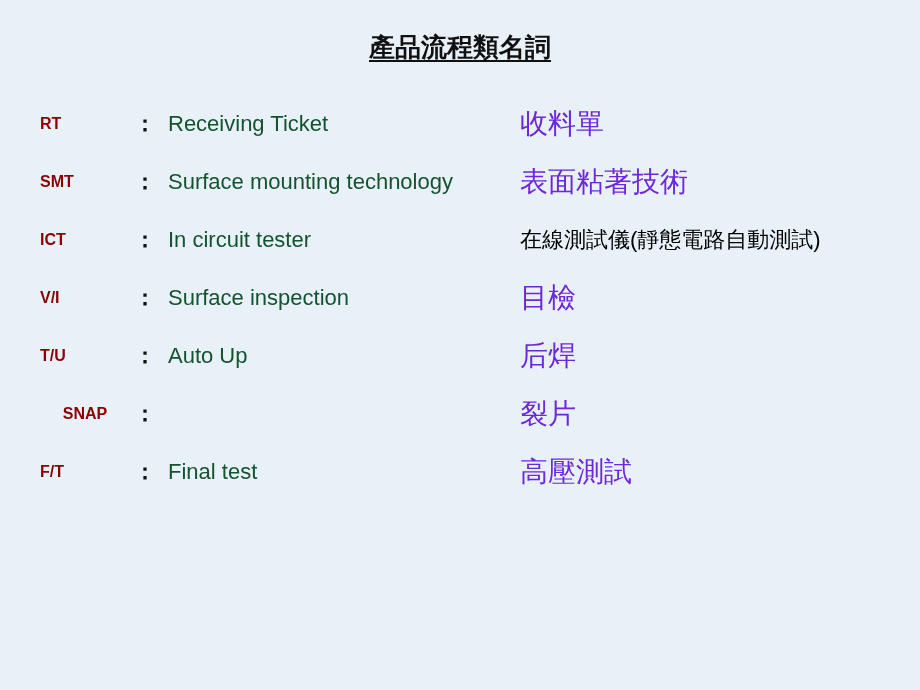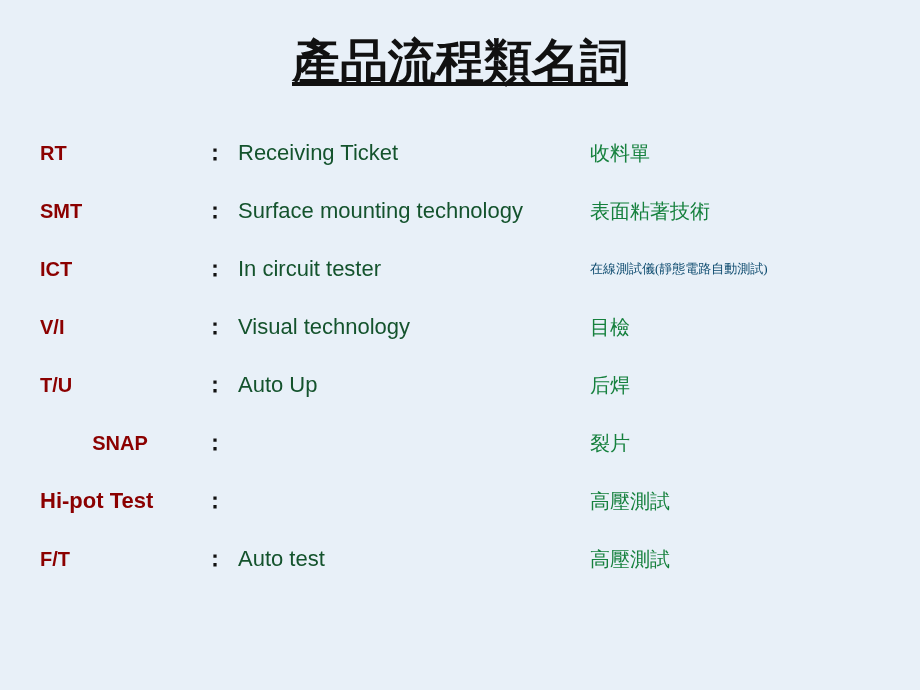--- a/index.html
+++ b/index.html
@@ -13,40 +13,40 @@
       height: 690px;
       background-color: #e8f0f8;
       font-family: "Microsoft YaHei", "SimSun", Arial, sans-serif;
       display: flex;
       flex-direction: column;
       align-items: center;
       padding: 30px 40px;
     }
 
     .page-title {
-      font-size: 48px;
+      font-size: 26px;
       font-weight: bold;
       color: #111;
       margin-bottom: 30px;
       text-decoration: underline;
       text-underline-offset: 4px;
     }
 
     .terms-table {
       width: 100%;
       border-collapse: collapse;
     }
 
     .terms-table tr {
       height: 58px;
     }
 
     .abbr-col {
       width: 55px;
-      font-size: 20px;
+      font-size: 16px;
       font-weight: bold;
       color: #8b0000;
       vertical-align: middle;
       white-space: nowrap;
     }
 
     .colon-col {
       width: 30px;
       font-size: 22px;
       font-weight: bold;
@@ -57,22 +57,22 @@
 
     .english-col {
       width: 340px;
       font-size: 22px;
       color: #14532d;
       vertical-align: middle;
       padding-left: 8px;
     }
 
     .chinese-translation-col {
-      font-size: 20px;
-      color: #15803d;
+      font-size: 28px;
+      color: #6d28d9;
       vertical-align: middle;
       text-align: left;
       padding-left: 20px;
     }
   </style>
 </head>
 <body>
 
 <h1 class="page-title">產品流程類名詞</h1>
 
@@ -87,46 +87,40 @@
       <tr>
         <td class="abbr-col">SMT</td>
         <td class="colon-col">：</td>
         <td class="english-col">Surface mounting technology</td>
         <td class="chinese-translation-col">表面粘著技術</td>
       </tr>
       <tr>
         <td class="abbr-col">ICT</td>
         <td class="colon-col">：</td>
         <td class="english-col" colspan="1">In circuit tester</td>
-        <td class="chinese-translation-col" style="font-size:13px; color:#0c4a6e;font-family:Liberation Serif, serif;">在線測試儀(靜態電路自動測試)</td>
+        <td class="chinese-translation-col" style="font-size:22px; color:#000000;">在線測試儀(靜態電路自動測試)</td>
       </tr>
       <tr>
         <td class="abbr-col">V/I</td>
         <td class="colon-col">：</td>
-        <td class="english-col">Visual technology</td>
+        <td class="english-col">Surface inspection</td>
         <td class="chinese-translation-col">目檢</td>
       </tr>
       <tr>
         <td class="abbr-col">T/U</td>
         <td class="colon-col">：</td>
         <td class="english-col">Auto Up</td>
         <td class="chinese-translation-col">后焊</td>
       </tr>
       <tr>
         <td class="abbr-col" style="width:90px;text-align:center;">SNAP</td>
         <td class="colon-col">：</td>
         <td class="english-col"></td>
         <td class="chinese-translation-col">裂片</td>
       </tr>
       <tr>
-        <td class="abbr-col" style="width:160px; font-size:22px;">Hi-pot  Test</td>
-        <td class="colon-col">：</td>
-        <td class="english-col"></td>
-        <td class="chinese-translation-col">高壓測試</td>
-      </tr>
-      <tr>
         <td class="abbr-col">F/T</td>
         <td class="colon-col">：</td>
-        <td class="english-col">Auto test</td>
+        <td class="english-col">Final test</td>
         <td class="chinese-translation-col">高壓測試</td>
       </tr>
     </tbody>
 </table>
 
 </body></html>

